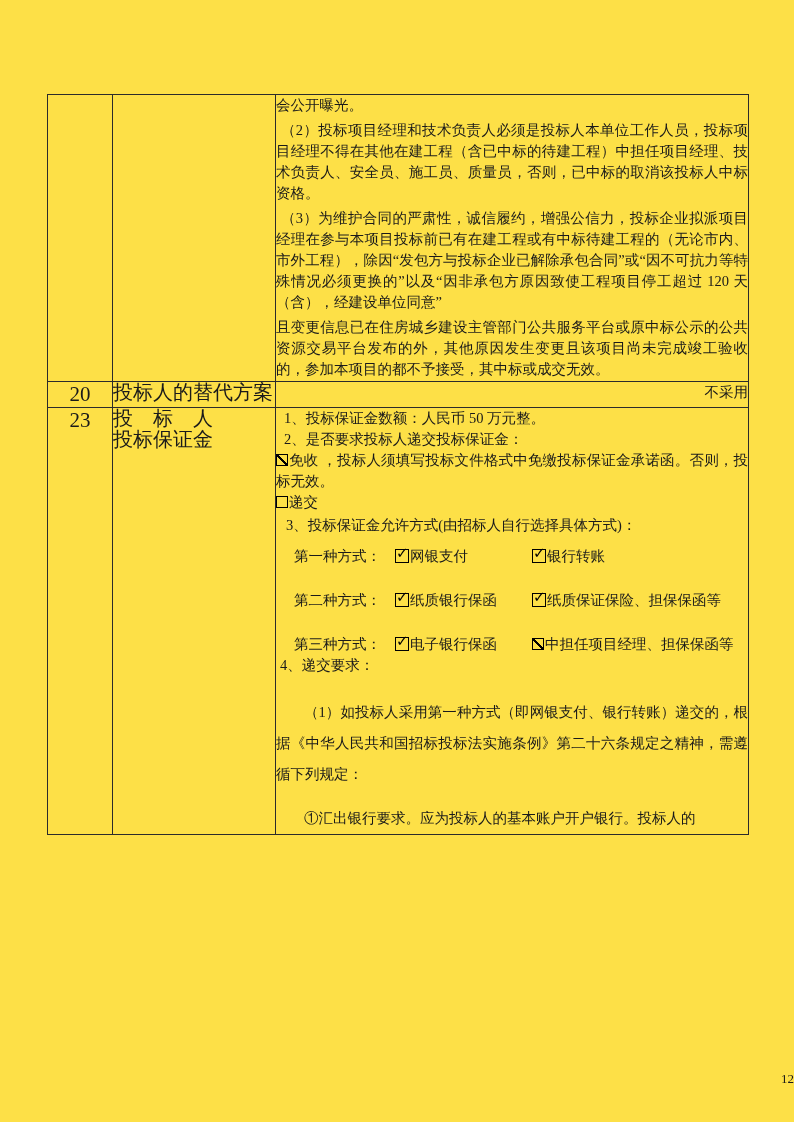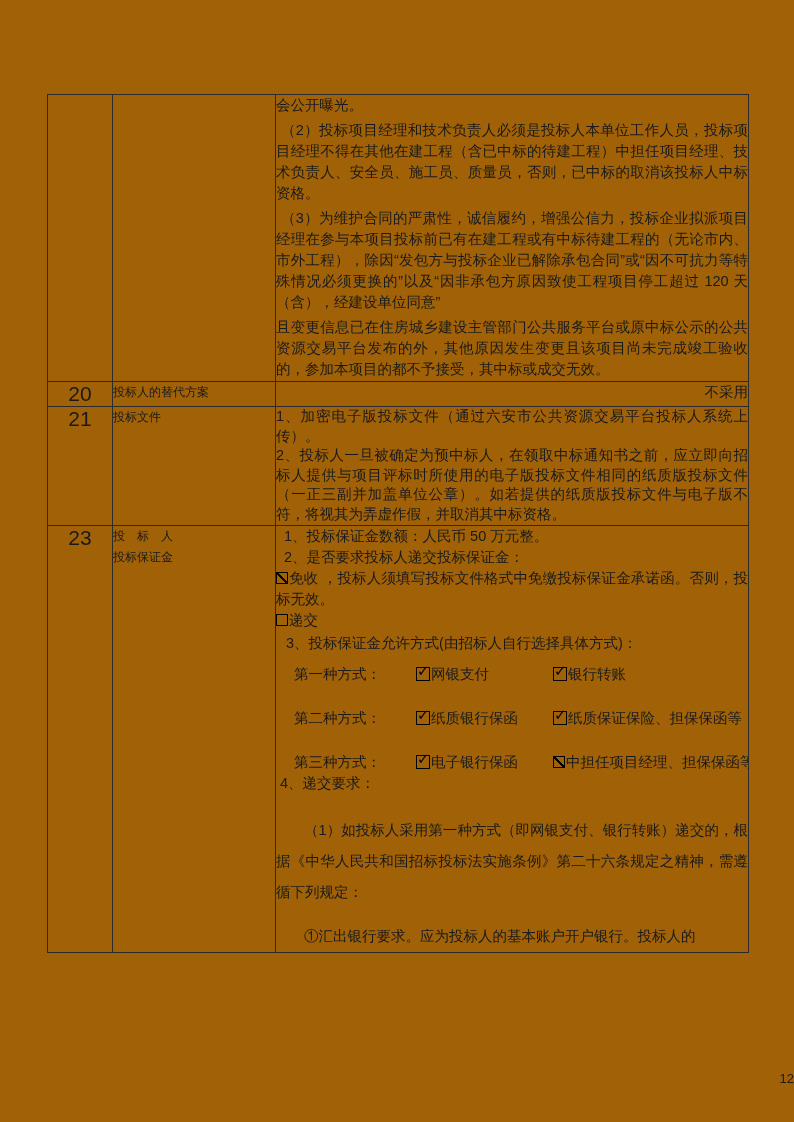--- a/index.html
+++ b/index.html
@@ -1,20 +1,20 @@
 <!DOCTYPE html>
 <html><head>
 <meta charset="utf-8">
 <style>
   html,body{margin:0;padding:0;background:#ffffff;}
   .page{
     position:relative;
     width:794px;height:1122px;
-    background:#a16207;
-    font-family:Liberation Sans, sans-serif;
+    background:#fde047;
+    font-family:Liberation Serif, serif;
     color:#1a1a1a;
     overflow:hidden;
   }
   table.doc-table{
     position:absolute;left:47px;top:94px;
     width:701px;
     border-collapse:collapse;
     table-layout:fixed;
   }
   table.doc-table td{
@@ -25,21 +25,21 @@
   }
   col.c-num{width:65px;}
   col.c-label{width:163px;}
   col.c-content{width:473px;}
   td.num-cell{
     text-align:center;vertical-align:middle;
     font-size:21px;
   }
   td.label-cell{
     vertical-align:middle;
-    font-size:12px;
+    font-size:20px;
     padding:2px 4px 2px 6px;
     line-height:21px;
   }
   td.content-cell{
     font-size:14.5px;
     padding:2px 3px 2px 4px;
     line-height:21px;
   }
   td.v-mid{vertical-align:middle;text-align:right;}
   .para{margin:0 0 4px 0;text-align:justify;}
@@ -47,21 +47,21 @@
   .para-indent{text-indent:5px;}
   .label-line{display:block;}
   
   .r23-item{margin:0;text-align:justify;}
   .r23-num{padding-left:8px;}
   .r23-methods-title{padding-left:10px;margin-top:2px;}
   .method-row{margin-top:23px;padding-left:18px;white-space:nowrap;}
   .method-row.first{margin-top:10px;}
   .method-label{display:inline-block;margin-right:14px;}
   .method-option{display:inline-block;}
-  .method-option.opt-first{min-width:137px;margin-left:21px;}
+  .method-option.opt-first{min-width:137px;}
   .r23-delivery-title{margin-top:0;padding-left:4px;}
   .r23-delivery-para{margin-top:21px;line-height:31px;text-indent:28px;text-align:justify;}
   .r23-bank-req{margin-top:13px;padding-left:28px;line-height:31px;}
   
   .cbx{
     display:inline-block;position:relative;
     vertical-align:-1px;
     box-sizing:border-box;
     margin-right:1px;
   }
@@ -114,28 +114,20 @@
         <p class="para">且变更信息已在住房城乡建设主管部门公共服务平台或原中标公示的公共资源交易平台发布的外，其他原因发生变更且该项目尚未完成竣工验收的，参加本项目的都不予接受，其中标或成交无效。</p>
       </td>
     </tr>
 
     <tr style="height:23px;">
       <td class="num-cell">20</td>
       <td class="label-cell">投标人的替代方案</td>
       <td class="content-cell v-mid">不采用</td>
     </tr>
 
-    <tr style="height:119px;">
-      <td class="num-cell">21</td>
-      <td class="label-cell">投标文件</td>
-      <td class="content-cell" style="line-height:19.5px;">
-        <p class="para" style="margin-bottom:0;">1、加密电子版投标文件（通过六安市公共资源交易平台投标人系统上传）。</p>
-        <p class="para">2、投标人一旦被确定为预中标人，在领取中标通知书之前，应立即向招标人提供与项目评标时所使用的电子版投标文件相同的纸质版投标文件（一正三副并加盖单位公章）。如若提供的纸质版投标文件与电子版不符，将视其为弄虚作假，并取消其中标资格。</p>
-      </td>
-    </tr>
 
 
     <tr style="height:410px;">
       <td class="num-cell">23</td>
       <td class="label-cell">
         <span class="label-line">投　标　人</span>
         <span class="label-line">投标保证金</span>
       </td>
       <td class="content-cell">
         <p class="r23-item r23-num">1、投标保证金数额：人民币 50 万元整。</p>

